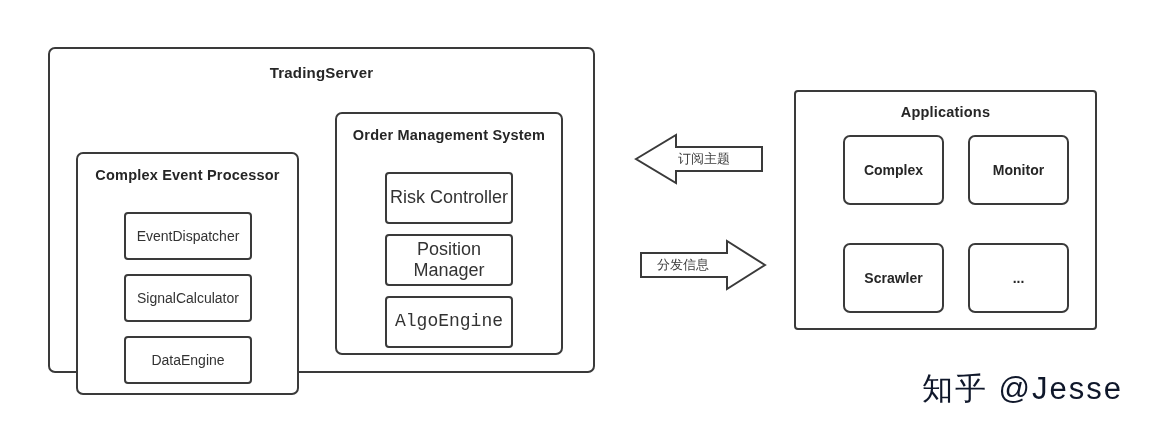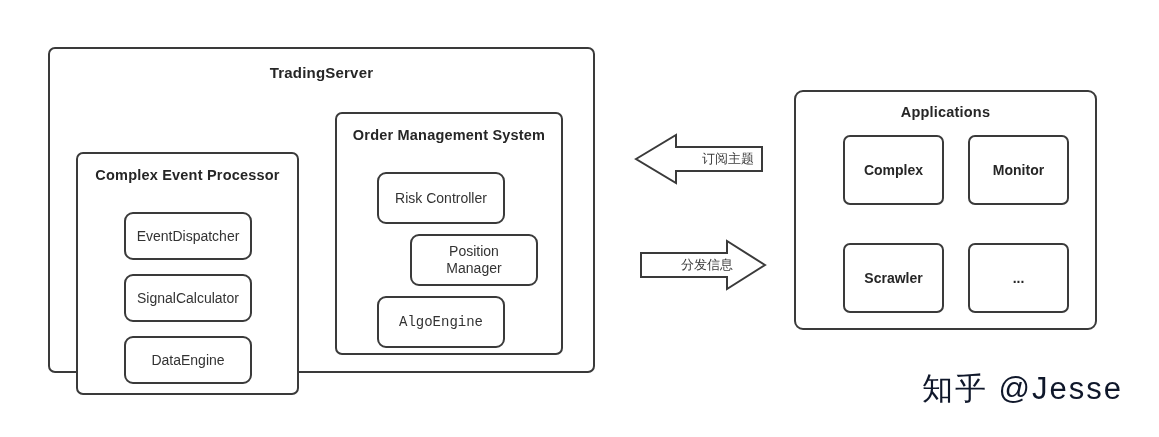--- a/index.html
+++ b/index.html
@@ -25,21 +25,21 @@
     position: absolute;
     box-sizing: border-box;
     background: #ffffff;
     border: 2px solid #3a3a3a;
     padding-left: 12px;
   }
   .box-round {
     border-radius: 7px;
   }
   .box-sharp {
-    border-radius: 9px;
+    border-radius: 4px;
     border-width: 2px;
   }
   .group-title {
     position: absolute;
     left: 0;
     right: 0;
     text-align: center;
     font-weight: bold;
     color: #262626;
     letter-spacing: 0.2px;
@@ -102,27 +102,27 @@
     width: 128px;
     height: 48px;
     font-size: 14px;
   }
   .cep-leaf.n0 { top: 58px; }
   .cep-leaf.n1 { top: 120px; }
   .cep-leaf.n2 { top: 182px; }
 
   
   .oms-leaf {
-    left: 40px;
+    left: 48px;
     width: 128px;
     height: 52px;
-    font-size: 14px;
+    font-size: 18px;
   }
   .oms-leaf.n0 { top: 58px; }
-  .oms-leaf.n1 { top: 120px; margin-left: 33px; }
+  .oms-leaf.n1 { top: 120px; }
   .oms-leaf.n2 { top: 182px; font-family: Liberation Mono, monospace; }
 
   
   #applications {
     left: 794px;
     top: 90px;
     width: 303px;
     height: 240px;
   }
   #applications > .group-title {
@@ -143,21 +143,21 @@
   
   .arrow-wrap {
     position: absolute;
   }
   .arrow-wrap svg {
     display: block;
     overflow: visible;
   }
   .arrow-label {
     position: absolute;
-    text-align: right;
+    text-align: left;
     font-size: 13px;
     color: #3b3b3b;
     white-space: nowrap;
   }
   #arrow-subscribe {
     left: 634px;
     top: 133px;
     width: 130px;
     height: 52px;
   }

